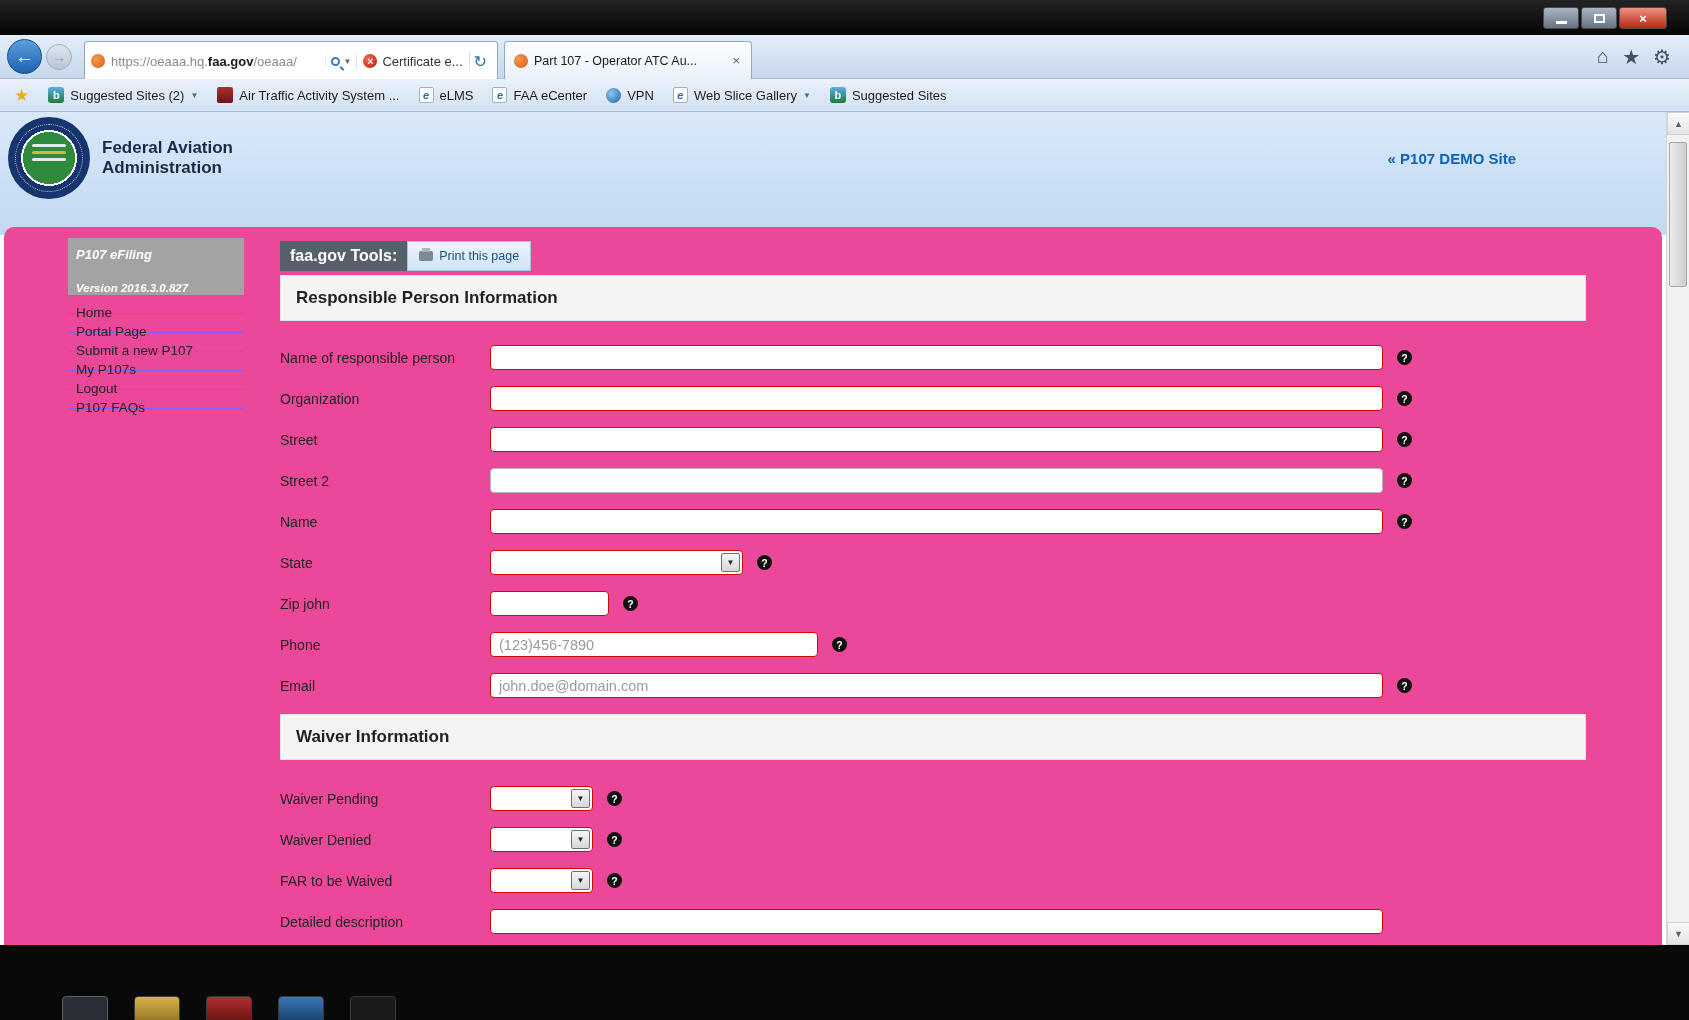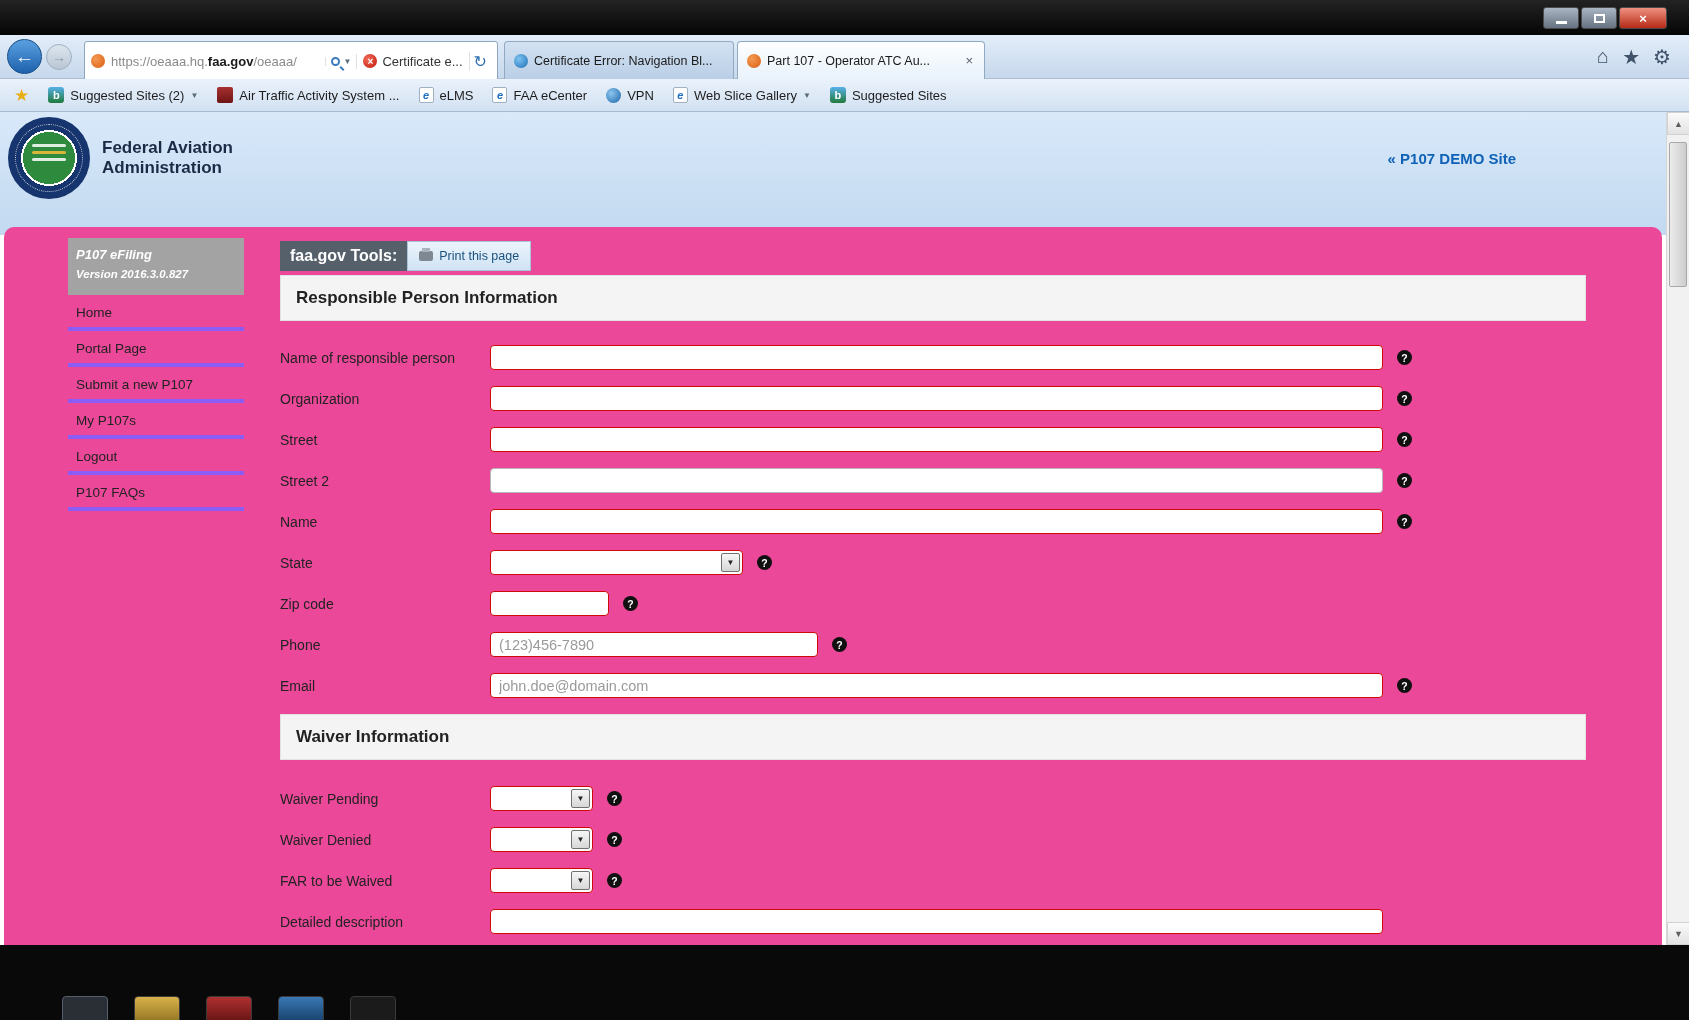--- a/index.html
+++ b/index.html
@@ -84,23 +84,23 @@
   .org-name { font-size:17px; font-weight:bold; color:#1c2b45; line-height:20px; }
   .demo-link { position:absolute; right:150px; top:38px; font-size:15px; font-weight:bold; color:#0f62b5; }
 
   .panel { margin:-8px 4px 0 4px; height:718px; background:#ec4899; border-radius:10px 10px 0 0;
            position:relative; display:flex;justify-content:center; }
 
   
   .sidebar { width:176px; padding-top:11px; }
   .side-box { height:57px; background:#a3a3a3; color:#fff; padding:9px 8px 0 8px; }
   .side-box .t1 { font-size:13px; font-weight:bold; font-style:italic; }
-  .side-box .t2 { font-size:11.5px; font-style:italic; font-weight:bold; margin-top:6px; }
+  .side-box .t2 { font-size:11.5px; font-style:italic; font-weight:bold; margin-top:20px; }
   .side-menu { list-style:none; }
-  .side-menu li { height:36px; line-height:36px; border-bottom:4px solid #8b5cf6;
+  .side-menu li { height:19px; line-height:36px; border-bottom:1px solid #8b5cf6;
                   padding-left:8px; font-size:13.5px; color:#222; cursor:default; }
 
   
   .main { flex:0 0 auto; width:1318px; margin-left:36px; position:relative; }
   .main-head { display:flex; justify-content:space-between; align-items:flex-start; padding-top:13px; height:48px; }
   .page-title { font-size:23px; font-weight:bold; color:#2b2b2b; }
   .tools { display:flex; height:30px; margin-top:1px; }
   .tools-label { background:#55606b; color:#fff; font-size:16px; font-weight:bold;
                  display:flex; align-items:center; padding:0 10px; }
   .print-btn { background:linear-gradient(#ecf4fb,#cfe3f4); border:1px solid #a9c3da; color:#19527f;
@@ -184,24 +184,20 @@
         <span class="mini-caret">▼</span>
       </span>
       <span class="sec-zone">
         <span class="err-dot">×</span>
         <span class="sec-text">Certificate e...</span>
       </span>
       <span class="refresh">↻</span>
     </div>
 
     <div class="tabs">
-      <div class="tab">
-        <span class="favicon blue"></span>
-        <span class="tab-title">Certificate Error: Navigation Bl...</span>
-      </div>
       <div class="tab active">
         <span class="favicon orange"></span>
         <span class="tab-title">Part 107 - Operator ATC Au...</span>
         <span class="tab-x">×</span>
       </div>
     </div>
 
     <div class="nav-right">
       <span>⌂</span>
       <span>★</span>
@@ -314,21 +310,21 @@
           <div class="frow">
             <span class="flabel">State</span>
             <div class="fselect w-state">
               <span class="sel-btn">
                   <span>▼</span>
                 </span>
             </div>
             <span class="help">?</span>
           </div>
           <div class="frow">
-            <span class="flabel">Zip code</span>
+            <span class="flabel">Zip john</span>
             <input class="finput req w-zip" style="">
             <span class="help">?</span>
           </div>
           <div class="frow">
             <span class="flabel">Phone</span>
             <input class="finput req w-phone" placeholder="(123)456-7890" style="">
             <span class="help">?</span>
           </div>
           <div class="frow">
             <span class="flabel">Email</span>

